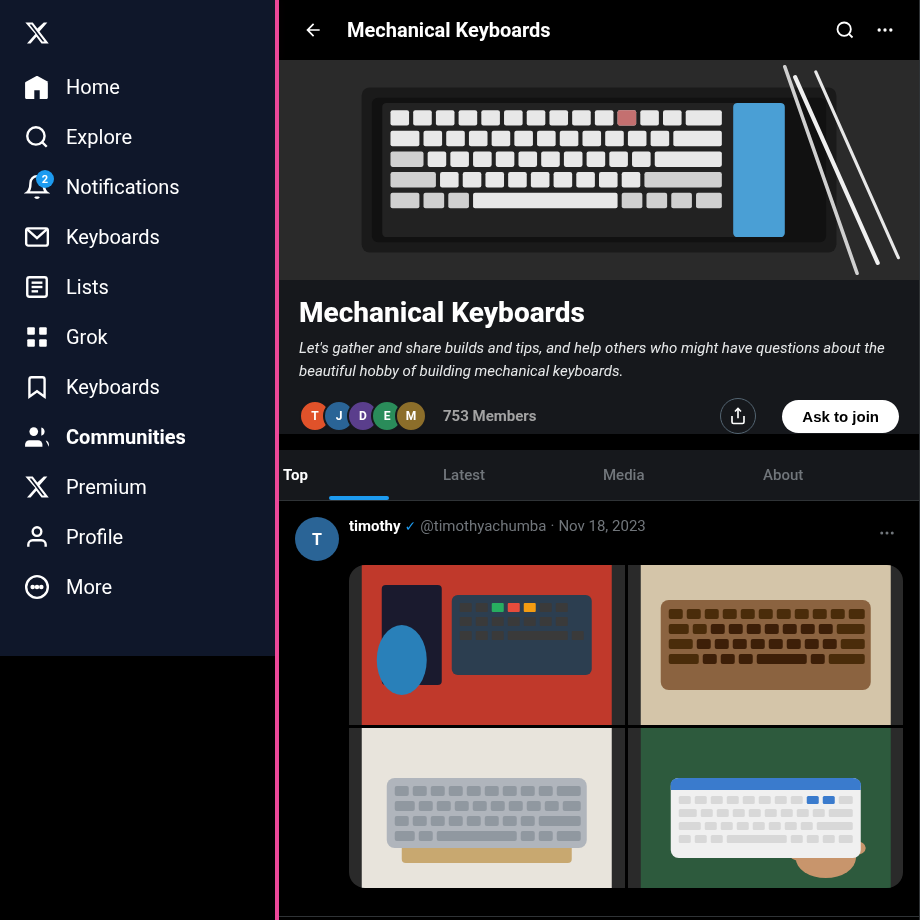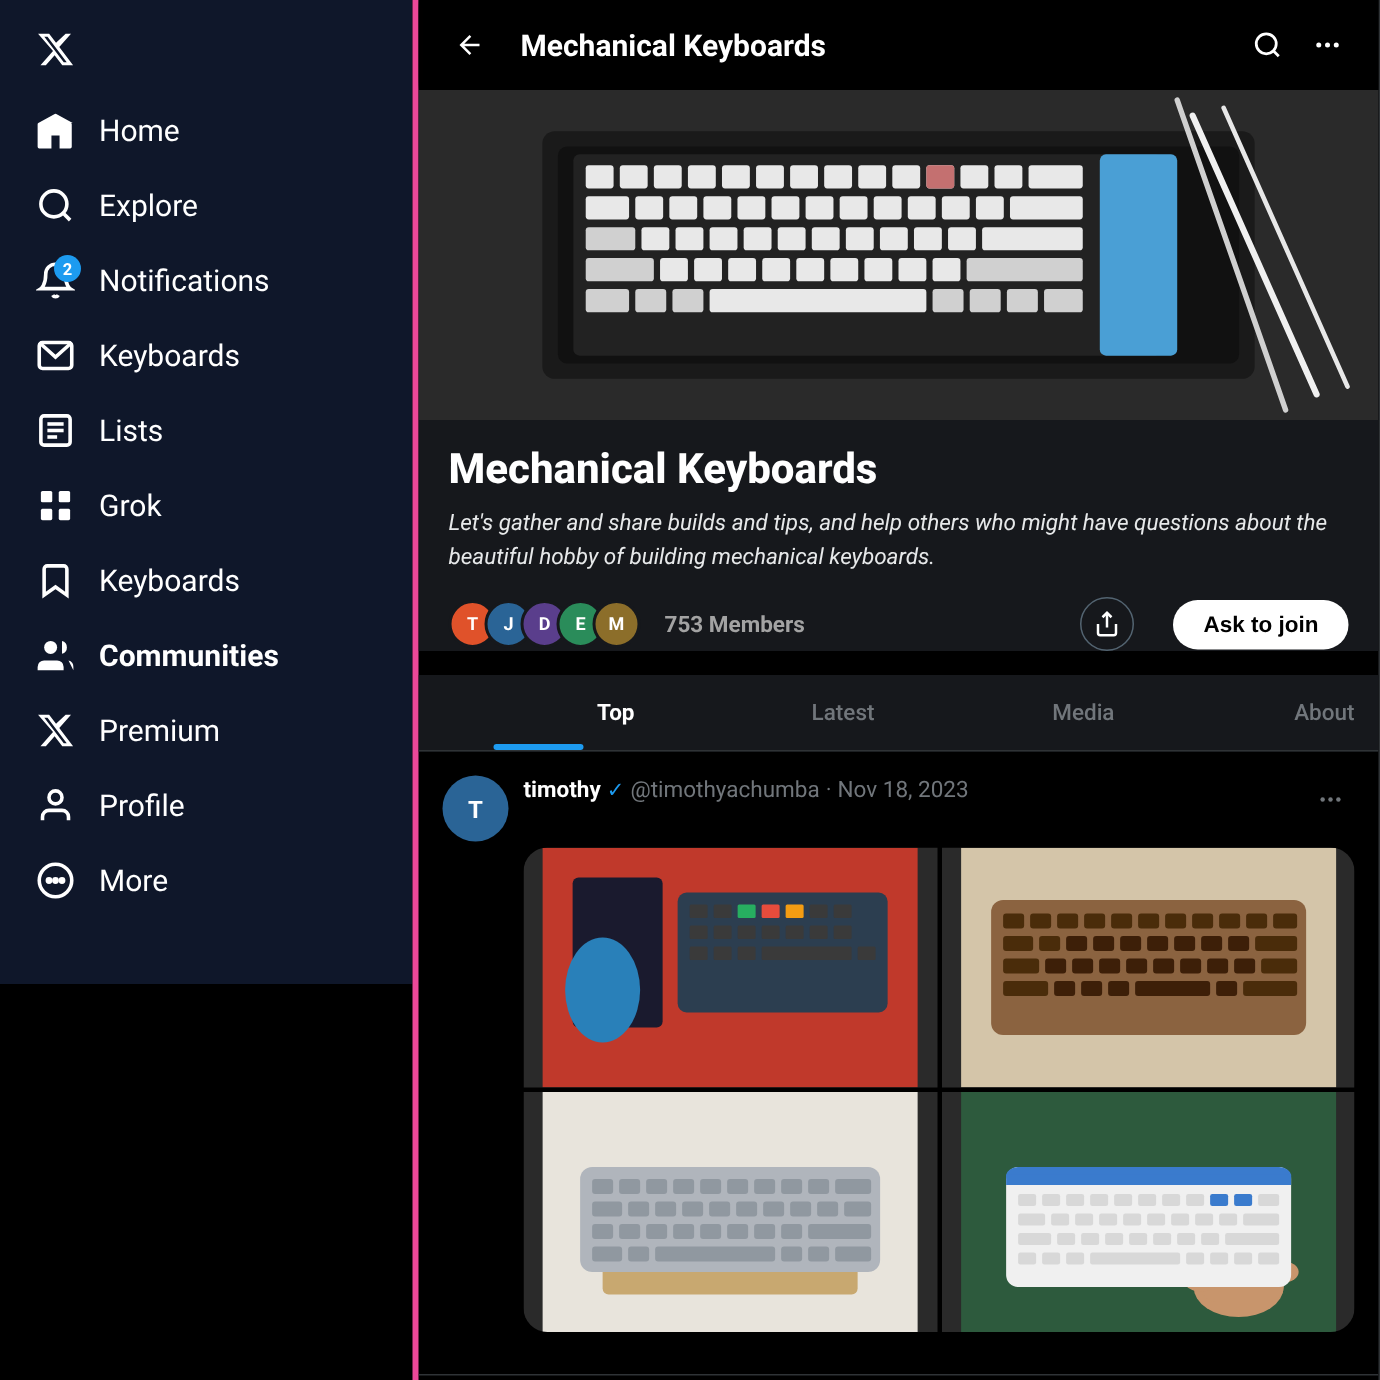--- a/index.html
+++ b/index.html
@@ -225,22 +225,22 @@
     }
 
     
     .tabs {
       display: flex;
       border-bottom: 1px solid #2f3336;
       background: #16181c;
     }
     .tab {
       flex: 1;
-      text-align: right;
-      padding: 16px 16px;
+      text-align: left;
+      padding: 16px 4px;
       font-size: 15px;
       color: #71767b;
       cursor: pointer;
       position: relative;
       font-weight: 500;
     }
     .tab.active {
       color: #fff;
       font-weight: 700;
     }

